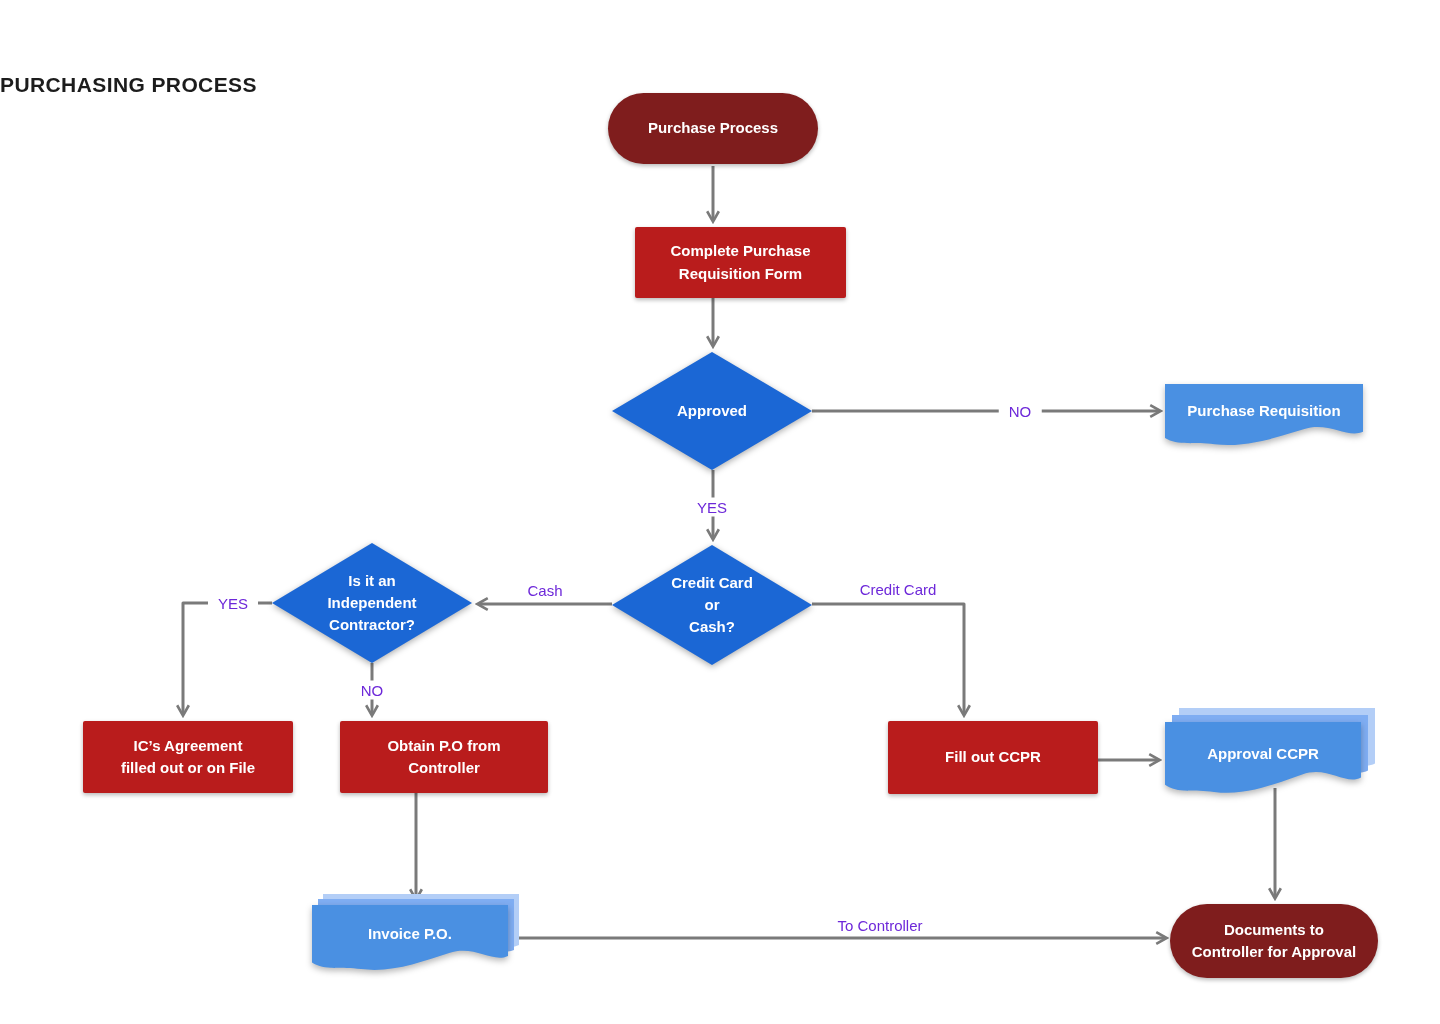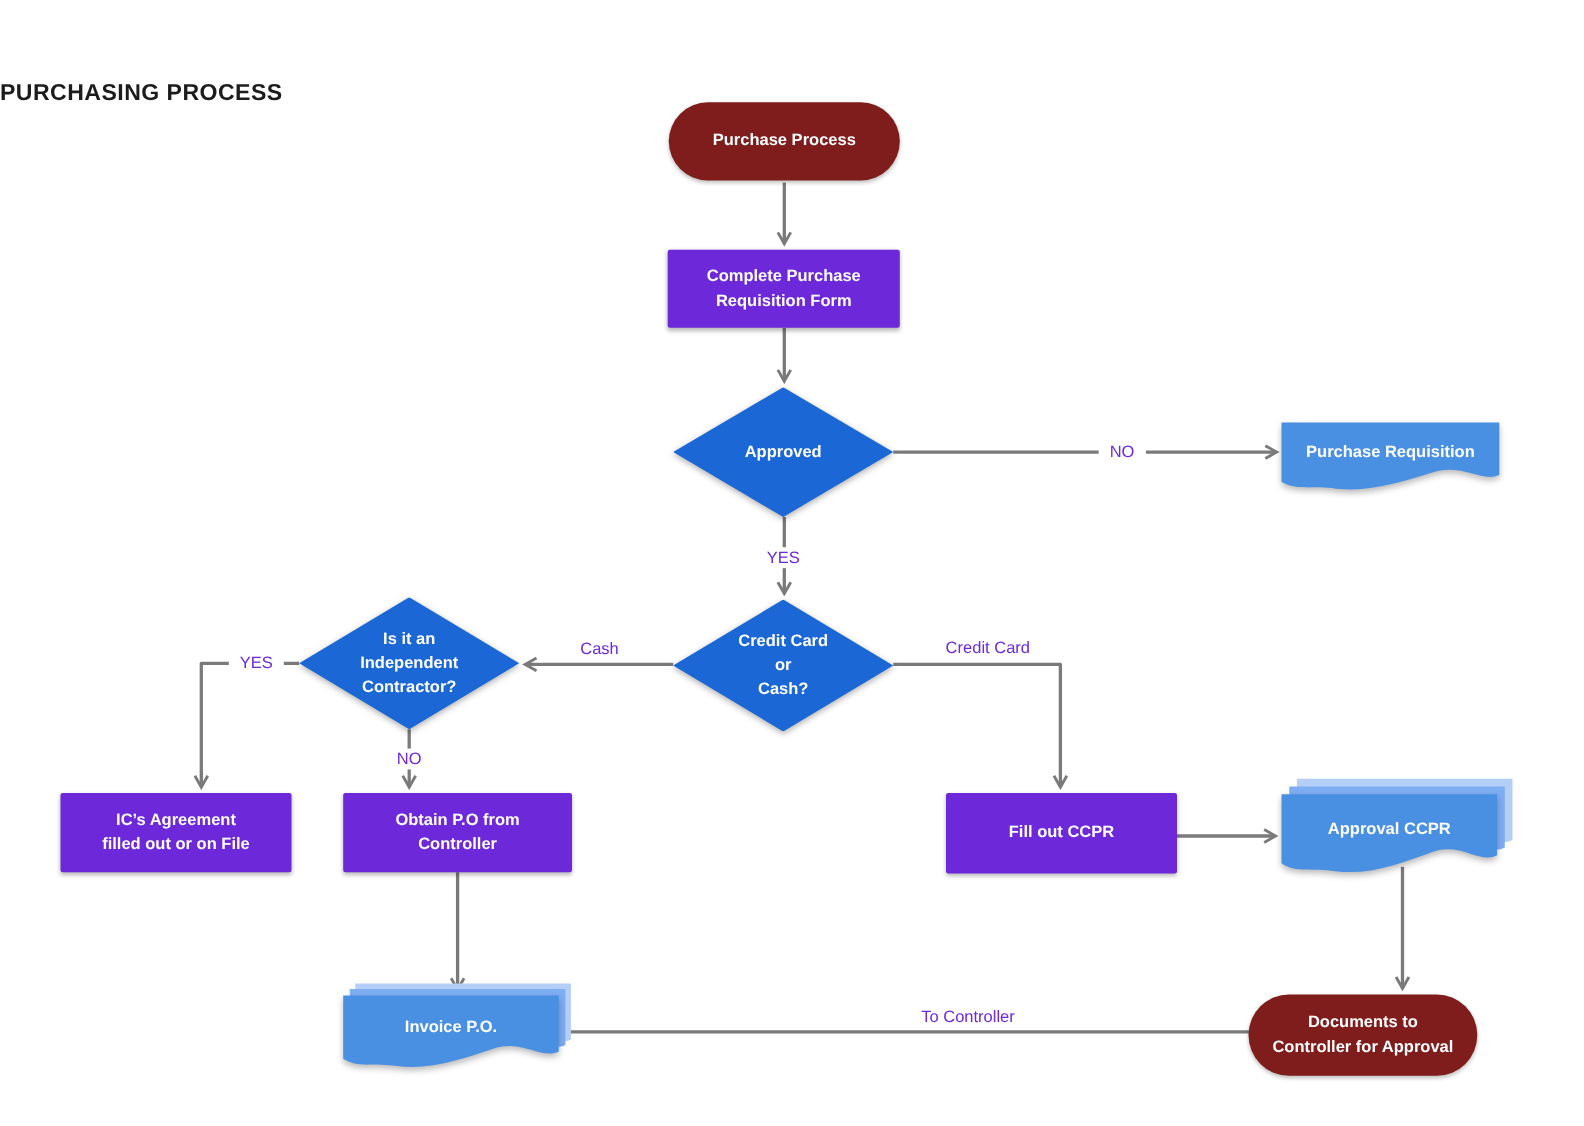--- a/index.html
+++ b/index.html
@@ -13,21 +13,21 @@
   }
   svg.connectors{position:absolute;left:0;top:0;z-index:1;}
   svg.connectors polyline{fill:none;stroke:#7a7a7a;stroke-width:3;stroke-linejoin:round;}
   .node{
     position:absolute;z-index:2;display:flex;align-items:center;justify-content:center;
     box-sizing:border-box;text-align:center;
   }
   .node-label{
     white-space:pre-line;color:#ffffff;font-weight:bold;font-size:15px;line-height:1.5;
   }
-  .rect{background:#6d28d9;border-radius:2px;box-shadow:0 2px 4px rgba(0,0,0,.28);}
+  .rect{background:#b91c1c;border-radius:2px;box-shadow:0 2px 4px rgba(0,0,0,.28);margin-left:28px;}
   .stadium{background:#7f1d1d;border-radius:40px;box-shadow:0 2px 4px rgba(0,0,0,.28);}
   .diamond-wrap{position:absolute;z-index:2;filter:drop-shadow(0 2px 3px rgba(0,0,0,.32));}
   .diamond{
     width:100%;height:100%;background:#1b67d5;
     clip-path:polygon(50% 0,100% 50%,50% 100%,0 50%);
     display:flex;align-items:center;justify-content:center;text-align:center;
   }
   .doc-node{position:absolute;z-index:2;display:flex;align-items:center;justify-content:center;}
   .doc-node .node-label{position:relative;z-index:3;padding-bottom:8px;}
   .doc-svg{position:absolute;left:0;top:0;width:100%;height:100%;overflow:visible;}
@@ -135,21 +135,21 @@
     </svg>
     <svg class="doc-svg" style="transform:translate(6px,-6px);" viewBox="0 0 200 70" preserveAspectRatio="none">
       <path d="M0 0 L200 0 L200 54 C184 62 166 42 140 51 C110 61 82 72 50 68 C30 65 13 70 0 61 Z" fill="#7fadf2"></path>
     </svg>
     <svg class="doc-svg doc-front" viewBox="0 0 200 70" preserveAspectRatio="none">
       <path d="M0 0 L200 0 L200 54 C184 62 166 42 140 51 C110 61 82 72 50 68 C30 65 13 70 0 61 Z" fill="#4a90e2"></path>
     </svg>
     <span class="node-label">Invoice P.O.</span>
   </div>
 
-  <div class="node stadium" style="left:1135px;top:904px;width:208px;height:74px;">
+  <div class="node stadium" style="left:1170px;top:904px;width:208px;height:74px;">
     <span class="node-label">Documents to
 Controller for Approval</span>
   </div>
 
   <div class="edge-label" style="left:1020px;top:411px;">NO</div>
   <div class="edge-label" style="left:712px;top:507px;">YES</div>
   <div class="edge-label" style="left:545px;top:590px;">Cash</div>
   <div class="edge-label" style="left:898px;top:589px;">Credit Card</div>
   <div class="edge-label" style="left:233px;top:603px;">YES</div>
   <div class="edge-label" style="left:372px;top:690px;">NO</div>

